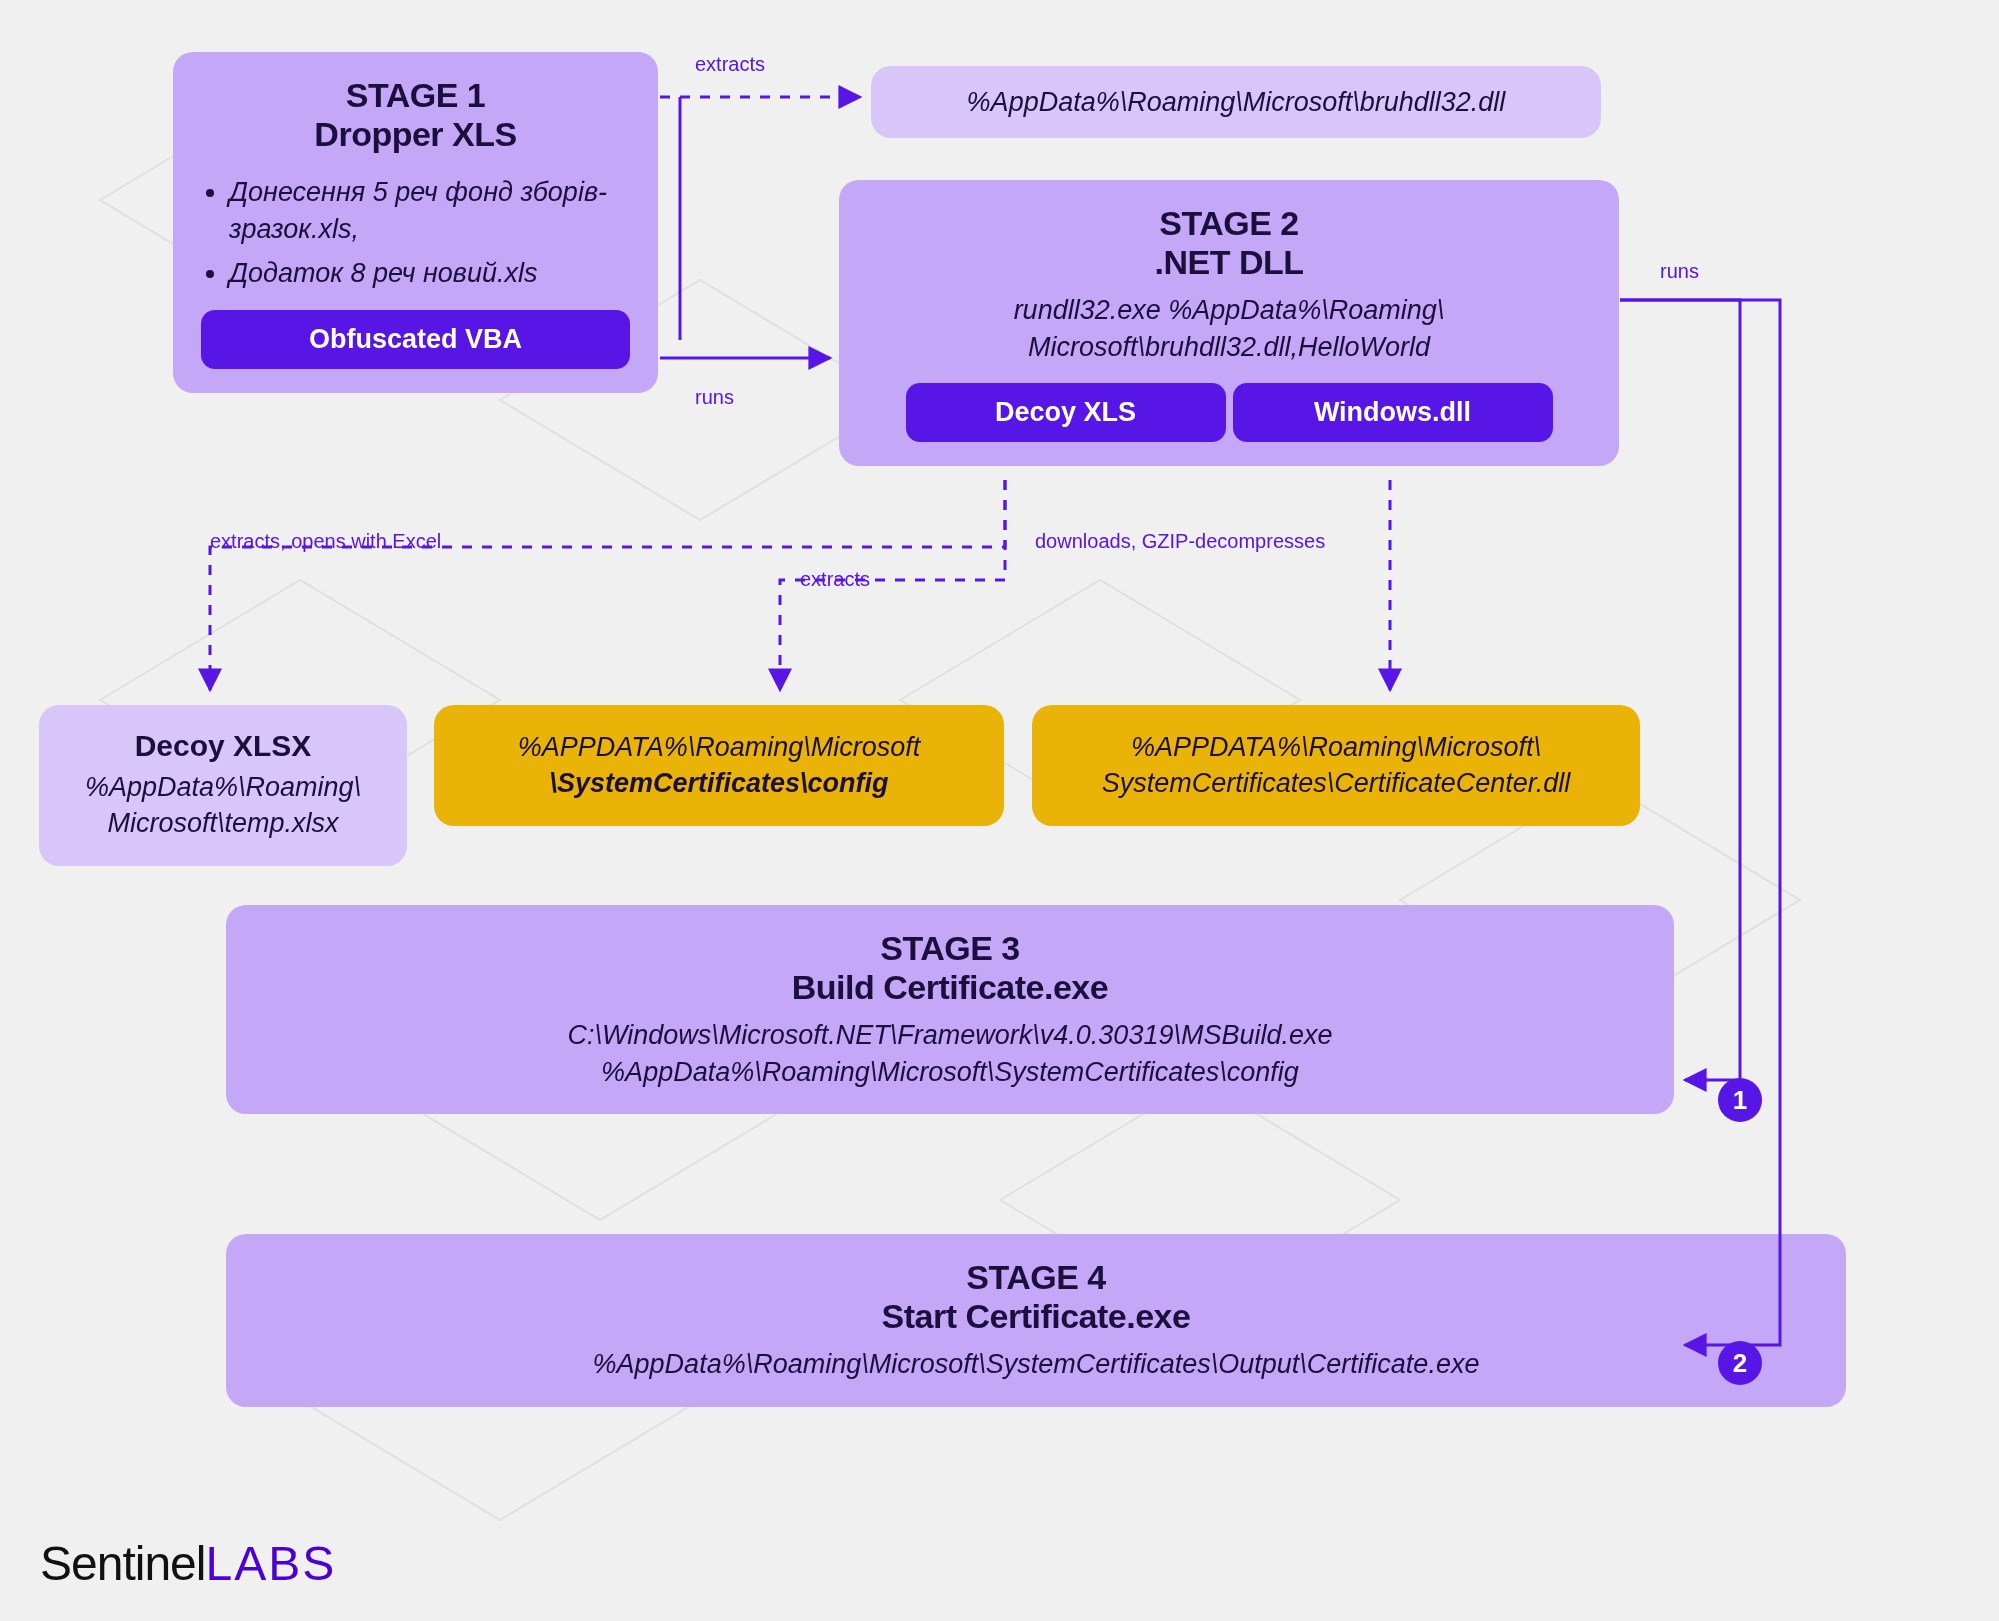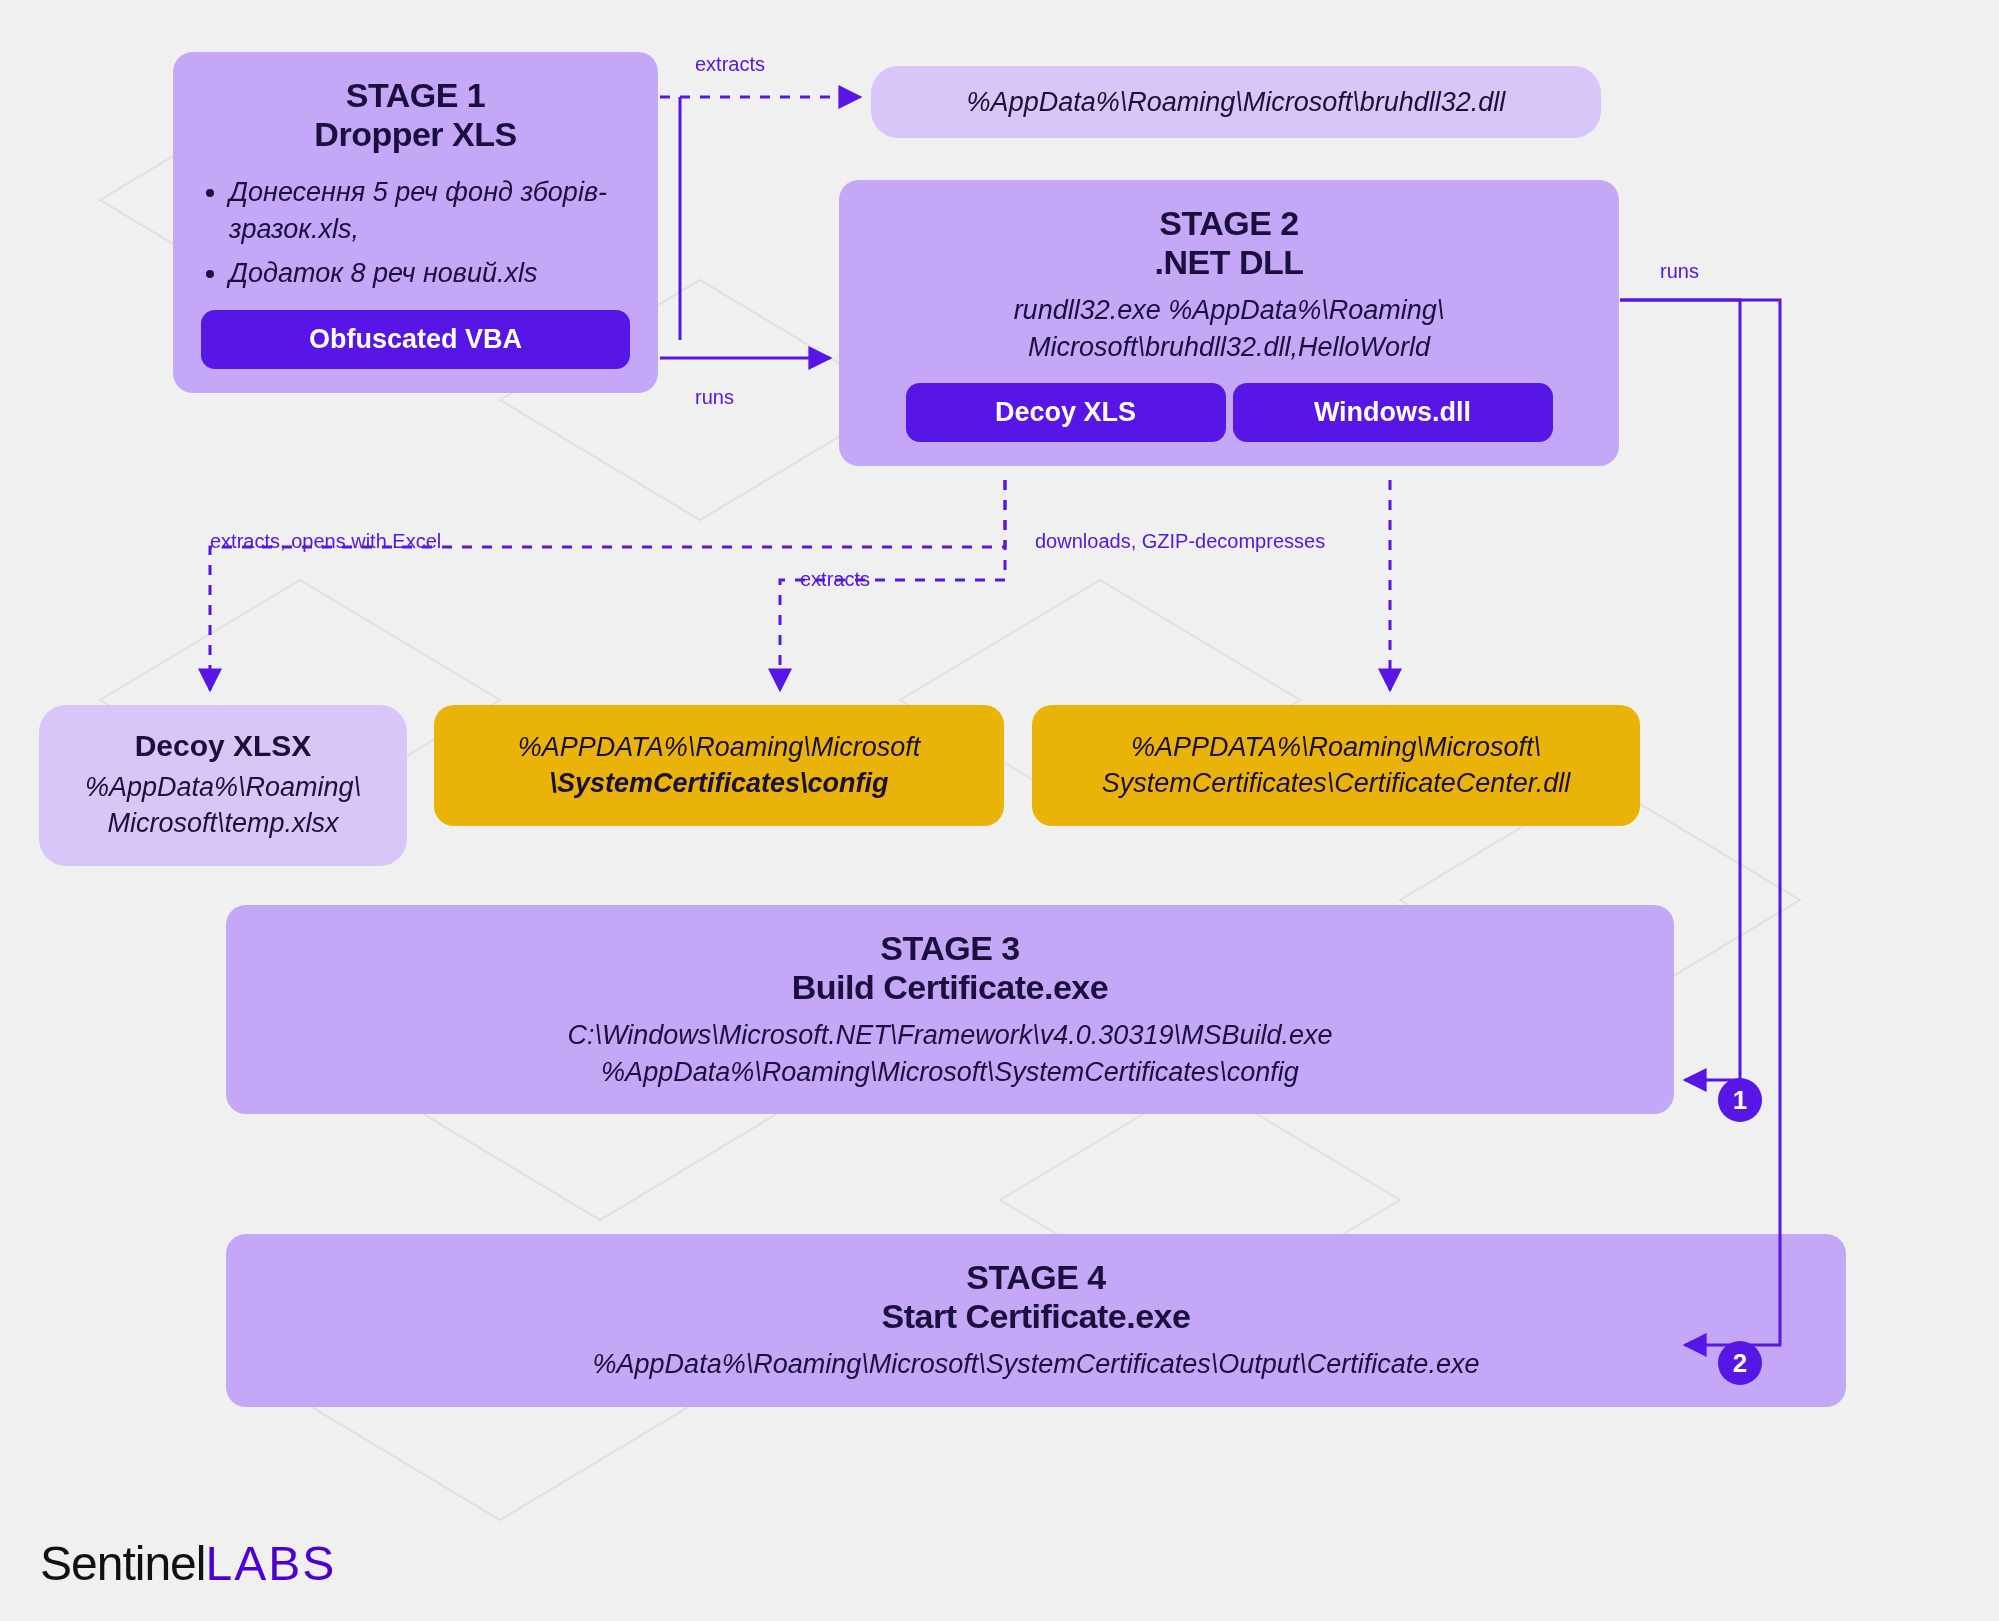--- a/index.html
+++ b/index.html
@@ -23,21 +23,21 @@
     width: 1999px;
     height: 1621px;
   }
   .box {
     position: absolute;
     border-radius: 20px;
     padding: 24px 28px;
     color: #1a0f3d;
   }
   .box-primary { background: #c4a7f7; }
-  .box-light { background: #d9c6f8; border-radius: 27px; }
+  .box-light { background: #d9c6f8; }
   .box-med { background: #eab308; }
   .stage-title {
     font-weight: 900;
     font-size: 34px;
     text-align: center;
     line-height: 1.15;
     letter-spacing: -0.5px;
   }
   .stage-body {
     font-style: italic;

